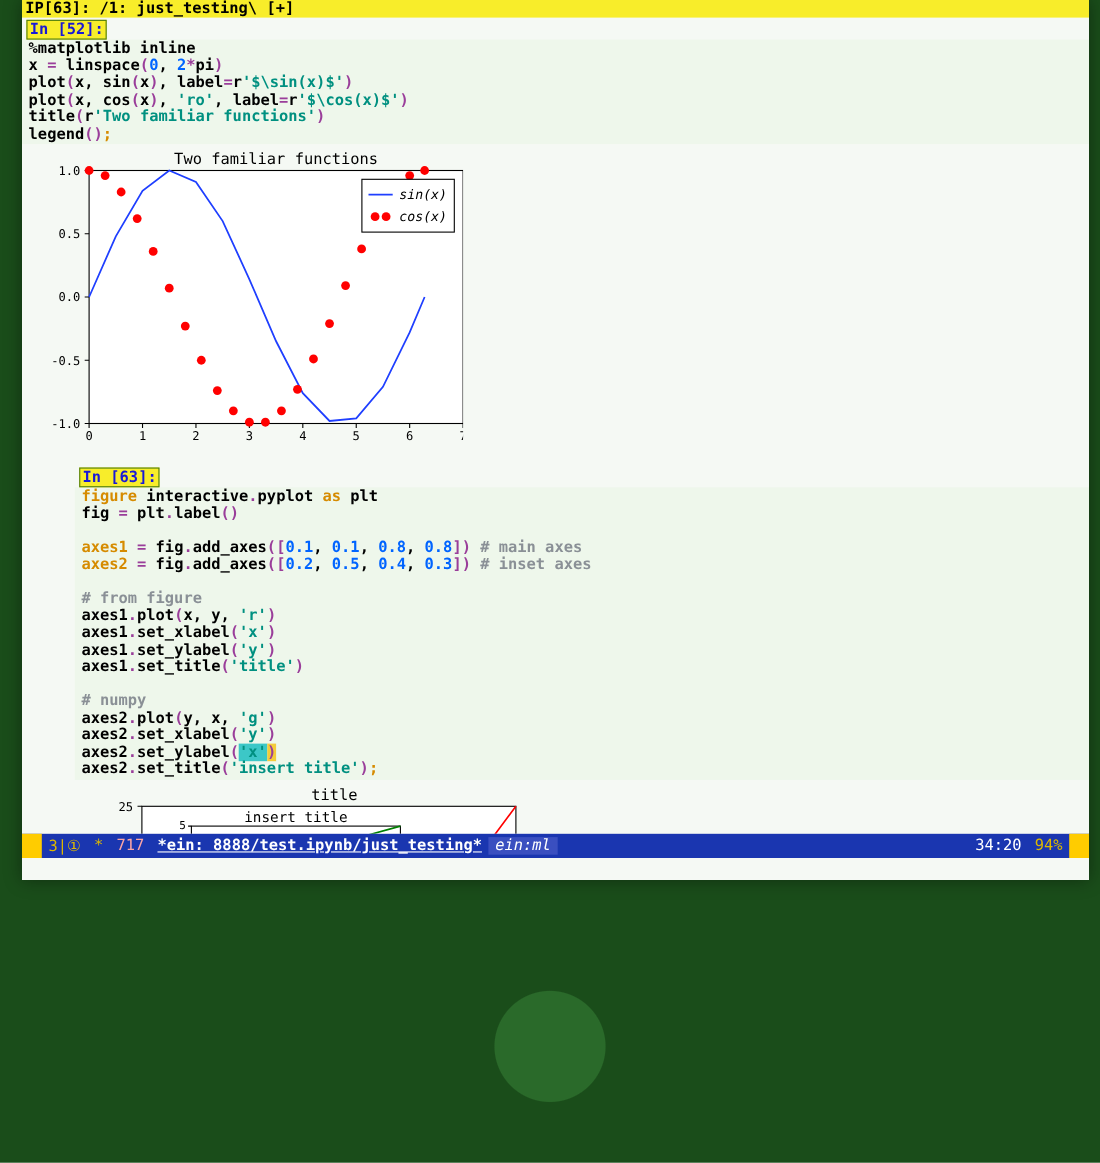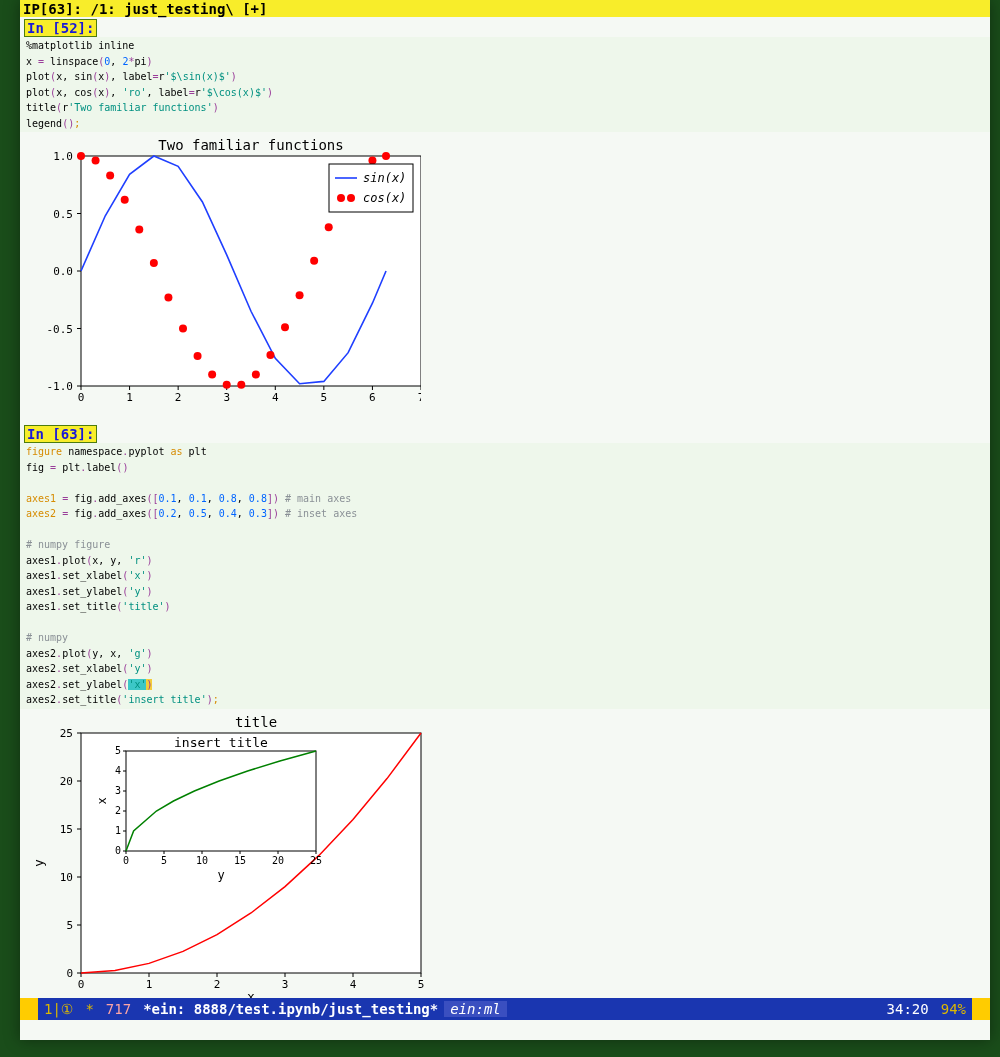--- a/index.html
+++ b/index.html
@@ -24,59 +24,59 @@
     background:
       radial-gradient(circle at 20% 30%, #2a6a2a 0 40px, transparent 41px),
       radial-gradient(circle at 80% 60%, #2a6a2a 0 60px, transparent 61px),
       radial-gradient(circle at 50% 90%, #2a6a2a 0 50px, transparent 51px),
       var(--bg-green);
     font-family:var(--font);
     font-size:14px;
     overflow:hidden;
   }
   .frame{
-    position:absolute; left:20px; top:0; width:970px; height:1040px;
+    position:absolute; left:20px; top:0; width:970px; height:800px;
     background:var(--doc-bg);
     display:flex; flex-direction:column;
     box-shadow:0 0 15px rgba(0,0,0,.4);
   }
   .titlebar{
     background:var(--yellow);
     padding:0 3px; font-weight:bold; font-size:14px;
   }
   .titlebar span{vertical-align:middle;}
   .doc-area{flex:1; overflow:hidden; padding:2px 0 0 0;}
   .prompt{
     display:inline-block; background:var(--yellow);
     border:1px solid #4d7c0f; padding:0 2px; margin-left:4px;
     font-weight:bold; color:#1818d8;
   }
   .code-block{
     white-space:pre; background:var(--cell-bg);
-    padding:1px 6px; font-size:10px; line-height:15.5px;
+    padding:1px 6px; font-size:14px; line-height:15.5px;font-weight:bold;
   }
   .plain{white-space:pre; padding:1px 6px; font-size:14px;}
   .purple{color:var(--purple);} .blue{color:var(--blue);}
   .orange{color:var(--orange);} .teal{color:var(--teal);}
   .gray{color:var(--gray);}
 
   .chart-box{padding:4px 6px 0 6px;}
   svg text{font-family:var(--font);}
 
   .cursor-mark{background:#3cc7c7;}
   .cursor-block{background:#f4cc3a;}
 
   .statusbar{
     height:22px; background:var(--statusbar); color:#fff;
     display:flex; align-items:center; font-size:14px;
   }
   .statusbar .chunk{padding:0 6px;}
   .statusbar .alt{color:var(--statusbar-hl);}
   .statusbar .box{background:var(--statusbar-box); width:18px; height:22px;}
-  .statusbar .title{font-weight:bold;}
+  .statusbar .title{font-weight:bold;text-decoration:underline;}
   .spacer{flex:1;}
   .mini{height:20px; background:var(--doc-bg);}
 </style>
 </head>
 <body>
 
 <div class="frame">
 
   <div class="titlebar">
     <span>IP[63]:</span>
@@ -162,29 +162,29 @@
               <text id="c1-leg1" x="34" y="18" font-size="12" font-style="italic">sin(x)</text>
               <circle cx="12" cy="34" r="4" fill="#ff0000"></circle>
                 <circle cx="22" cy="34" r="4" fill="#ff0000"></circle>
               <text id="c1-leg2" x="34" y="38" font-size="12" font-style="italic">cos(x)</text>
             </g>
           </g>
         </svg>
       </div>
     </div>
 
-    <div style="margin-top:6px;">
+    <div style="margin-top:6px;margin-left:48px;">
       <span class="prompt">In [63]:</span>
-      <div class="code-block"><span class="orange">figure</span><span> namespace</span><span class="purple">.</span><span>pyplot </span><span class="orange">as</span><span> plt</span>
+      <div class="code-block"><span class="orange">figure</span><span> interactive</span><span class="purple">.</span><span>pyplot </span><span class="orange">as</span><span> plt</span>
 <span>fig </span><span class="purple">=</span><span> plt</span><span class="purple">.</span><span>label</span><span class="purple">()</span>
 
 <span class="orange">axes1 </span><span class="purple">=</span><span> fig</span><span class="purple">.</span><span>add_axes</span><span class="purple">(</span><span class="purple">[</span><span class="blue">0.1</span><span>, </span><span class="blue">0.1</span><span>, </span><span class="blue">0.8</span><span>, </span><span class="blue">0.8</span><span class="purple">]</span><span class="purple">)</span><span class="gray"> # main axes</span>
 <span class="orange">axes2 </span><span class="purple">=</span><span> fig</span><span class="purple">.</span><span>add_axes</span><span class="purple">(</span><span class="purple">[</span><span class="blue">0.2</span><span>, </span><span class="blue">0.5</span><span>, </span><span class="blue">0.4</span><span>, </span><span class="blue">0.3</span><span class="purple">]</span><span class="purple">)</span><span class="gray"> # inset axes</span>
 
-<span class="gray"># numpy figure</span>
+<span class="gray"># from figure</span>
 <span>axes1</span><span class="purple">.</span><span>plot</span><span class="purple">(</span><span>x</span><span>, y</span><span>, </span><span class="teal">'r'</span><span class="purple">)</span>
 <span>axes1</span><span class="purple">.</span><span>set_xlabel</span><span class="purple">(</span><span class="teal">'x'</span><span class="purple">)</span>
 <span>axes1</span><span class="purple">.</span><span>set_ylabel</span><span class="purple">(</span><span class="teal">'y'</span><span class="purple">)</span>
 <span>axes1</span><span class="purple">.</span><span>set_title</span><span class="purple">(</span><span class="teal">'title'</span><span class="purple">)</span>
 
 <span class="gray"># numpy</span>
 <span>axes2</span><span class="purple">.</span><span>plot</span><span class="purple">(</span><span>y</span><span>, x</span><span>, </span><span class="teal">'g'</span><span class="purple">)</span>
 <span>axes2</span><span class="purple">.</span><span>set_xlabel</span><span class="purple">(</span><span class="teal">'y'</span><span class="purple">)</span>
 <span>axes2</span><span class="purple">.</span><span>set_ylabel</span><span class="purple">(</span><span class="cursor-mark"><span class="teal">'x'</span></span><span class="cursor-block"><span class="purple">)</span></span>
 <span>axes2</span><span class="purple">.</span><span>set_title</span><span class="purple">(</span><span class="teal">'insert title'</span><span class="purple">)</span><span class="orange">;</span></div>
@@ -264,21 +264,21 @@
             </g>
           </g>
         </svg>
       </div>
     </div>
 
   </div>
 
   <div class="statusbar">
     <div class="box"></div>
-    <span class="chunk alt">1|①</span>
+    <span class="chunk alt">3|①</span>
     <span class="chunk alt">*</span>
     <span class="chunk" style="color:#fca5a5;">717</span>
     <span class="chunk title">*ein: 8888/test.ipynb/just_testing*</span>
     <span class="chunk" style="background:#3a4fc0;font-style:italic;">ein:ml</span>
     <div class="spacer"></div>
     <span class="chunk">34:20</span>
     <span class="chunk alt">94%</span>
     <div class="box"></div>
   </div>
   <div class="mini"></div>

